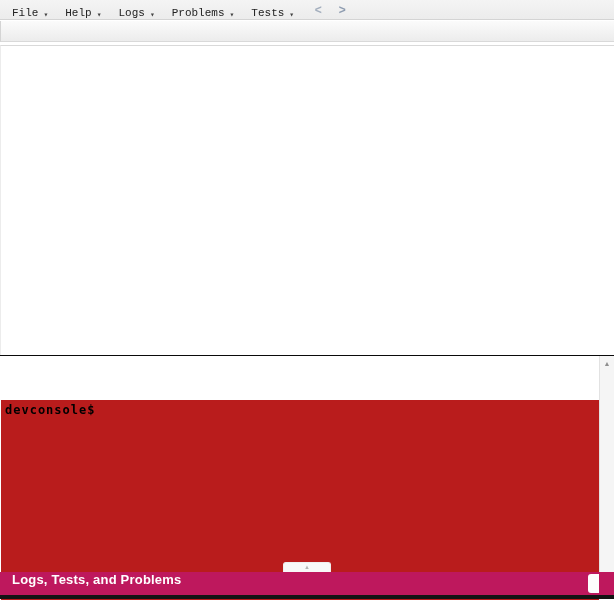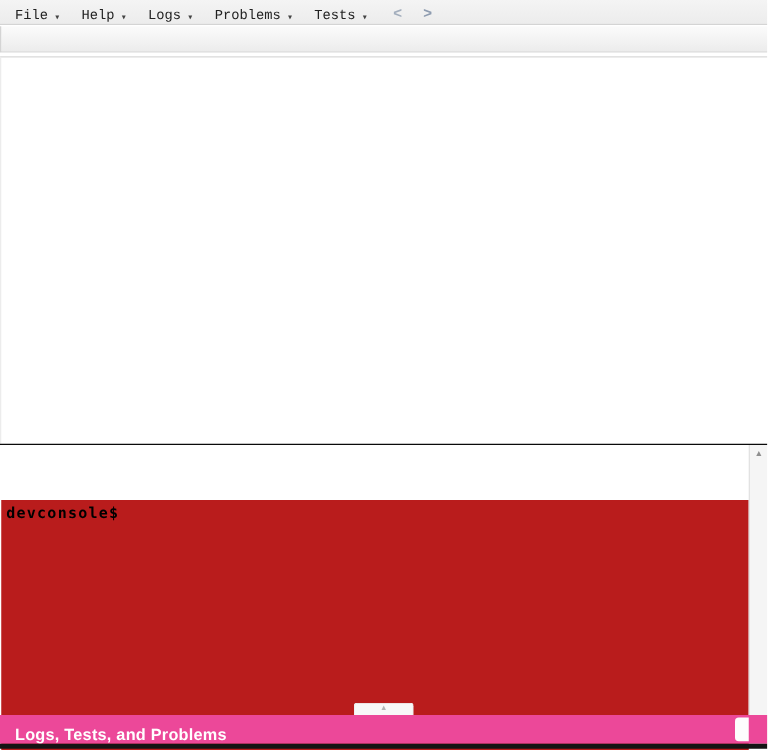--- a/index.html
+++ b/index.html
@@ -68,21 +68,21 @@
   .collapse-handle{
     position:absolute;top:562px;left:50%;transform:translateX(-50%);
     width:46px;height:10px;
     background:#f8f8f8;border:1px solid #efefef;border-bottom:none;
     border-radius:3px 3px 0 0;
     text-align:center;font-size:6px;line-height:9px;color:#b3b3b3;cursor:default;
   }
   
   .footer-bar{
     position:absolute;top:572px;left:0;right:0;height:23px;
-    background:#ec4899;display:flex;align-items:flex-end;cursor:default;
+    background:#be185d;display:flex;align-items:flex-start;cursor:default;
   }
   .footer-title{
     color:#ffffff;font-weight:bold;font-size:13px;
     padding-left:12px;letter-spacing:.2px;white-space:nowrap;
   }
   .footer-button{
     position:absolute;top:574px;right:15px;width:11px;height:19px;
     background:#fdfdfd;border-radius:3px 0 0 3px;
   }
   

